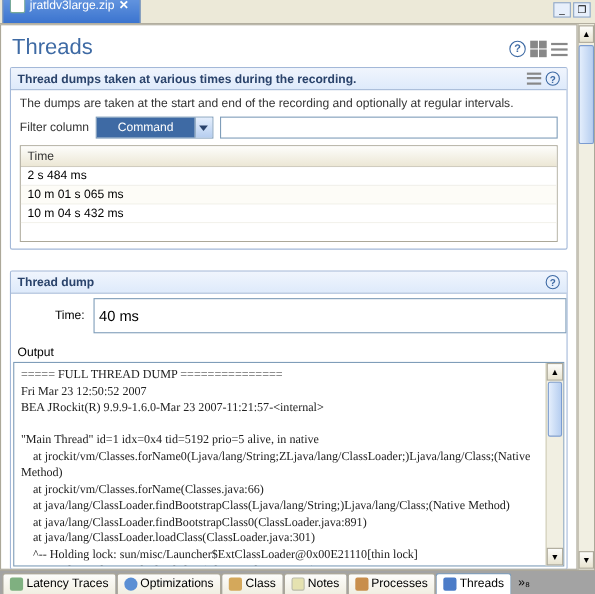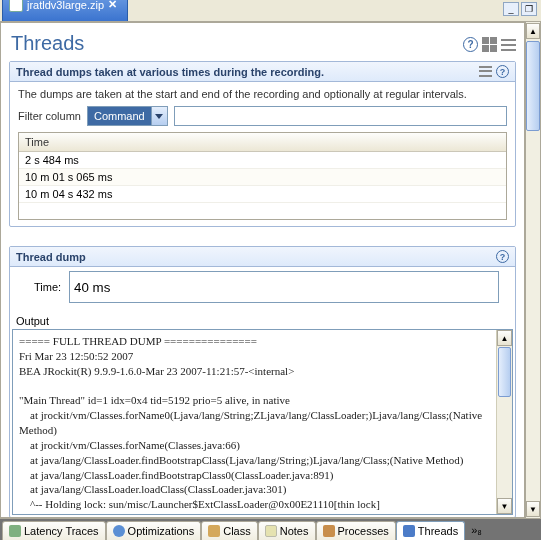--- a/index.html
+++ b/index.html
@@ -94,42 +94,42 @@
   }
   .section-header .spacer { flex:1; }
   .section-body { padding:6px 8px; }
 
   .desc { color:#333; padding-bottom:6px; }
   .filter-row { display:flex; align-items:center; gap:6px; margin-bottom:6px;}
   .filter-row label { color:#333; }
   .combo {
     display:flex; border:1px solid #7f9db9; height:20px; background:#fff;
   }
-  .combo .val { padding:2px 6px; background:#3e6aa4; color:#fff; min-width:60px; display:flex; align-items:center;}
+  .combo .val { padding:2px 19px; background:#3e6aa4; color:#fff; min-width:60px; display:flex; align-items:center;}
   .combo .btn { width:16px; background:linear-gradient(#e4eefc,#b6cef0); border-left:1px solid #7f9db9; display:flex; align-items:center; justify-content:center;}
   .combo .btn::after { content:""; border-left:4px solid transparent; border-right:4px solid transparent; border-top:5px solid #2a436b;}
   .text-input {
     flex:1; border:1px solid #7f9db9; height:20px; background:#fff; padding:0 4px;
   }
 
   .table {
     border:1px solid #aca899;
   }
   .table-header {
     background: linear-gradient(to bottom,#fdfdfb,#ece7d5);
     border-bottom:1px solid #cbc7b8;
     padding:3px 6px; font-weight:normal; color:#333;
   }
   .table-row {
     padding:2px 6px; border-bottom:1px solid #f0efe8; background:#fff;
   }
   .table-row:nth-child(odd){ background:#fdfcf7; }
   .table-empty { height:16px; background:#fff; }
 
-  .time-row { display:flex; align-items:center; gap:8px; margin:4px 0 8px 24px;}
+  .time-row { display:flex; align-items:center; gap:8px; margin:4px 0 8px 12px;justify-content:flex-end;}
   .time-row input { border:1px solid #7f9db9; padding:2px 4px; width:430px; height:32px;}
 
   .output-label { margin:4px 0 2px 6px; }
   .output-box {
     border:1px solid #7f9db9; background:#fff; margin:0 2px 2px 2px;
     height:186px; position:relative; display:flex;
   }
   .output-content {
     flex:1; padding:4px 6px; font-family: Tahoma; font-size:11px; color:#222; white-space:pre-wrap; overflow:hidden; line-height:1.35;
   }
@@ -137,21 +137,21 @@
     width:16px; background:#f1efe2; border-left:1px solid #d0cdb8; display:flex; flex-direction:column;
   }
   .output-scroll .up,.output-scroll .down {
     height:16px; background:linear-gradient(#fdfdfb,#e8e4d1); border:1px solid #aca899; margin:0; display:flex; align-items:center; justify-content:center; font-size:8px;
   }
   .output-scroll .thumb { height:50px; background:linear-gradient(to right,#e4eefc,#b6cef0); border:1px solid #7b9cd1; border-radius:2px; margin:1px;}
   .output-scroll .track { flex:1; }
 
   .bottom-tabs {
     position:absolute; left:0; right:0; bottom:0; height:22px;
-    background:#737373; border-top:1px solid #aca899;
+    background:#a3a3a3; border-top:1px solid #aca899;
     display:flex; align-items:center; padding:0 2px; gap:0;
   }
   .btab {
     display:flex; align-items:center; gap:3px; padding:2px 6px; border:1px solid #aca899; border-bottom:none;
     background:linear-gradient(#fdfdfb,#f0ede0); height:20px; margin-top:2px; border-radius:3px 3px 0 0; font-size:11px;
   }
   .btab.active { background:#fff; border-color:#7f9db9;}
   .btab .ico { width:12px; height:12px; border-radius:2px;}
   .ico.trace { background:#7fb080; }
   .ico.opt { background:#5b8fd4; border-radius:50%; }

